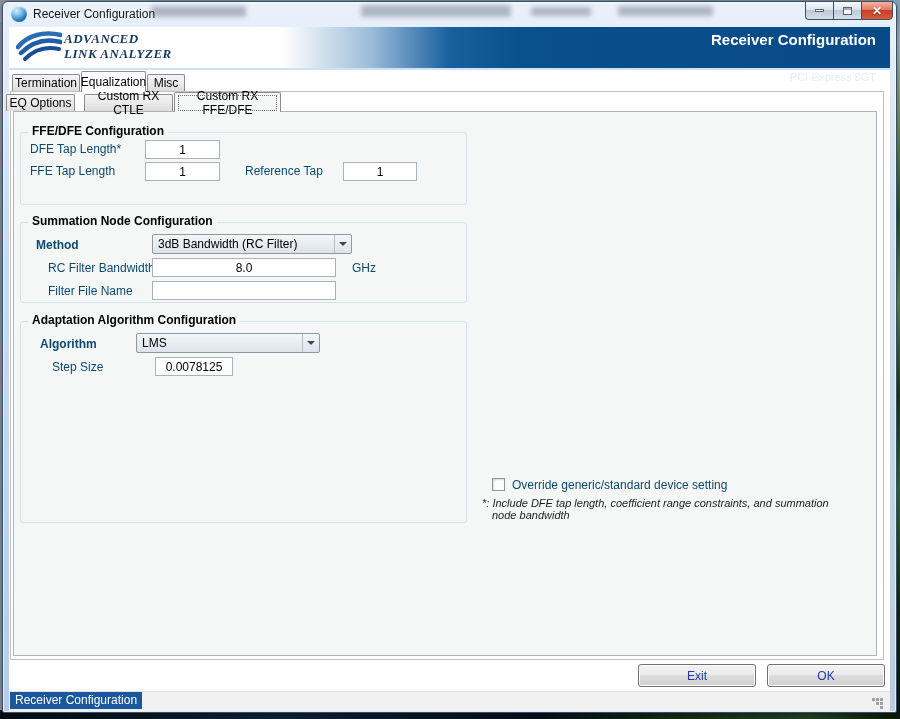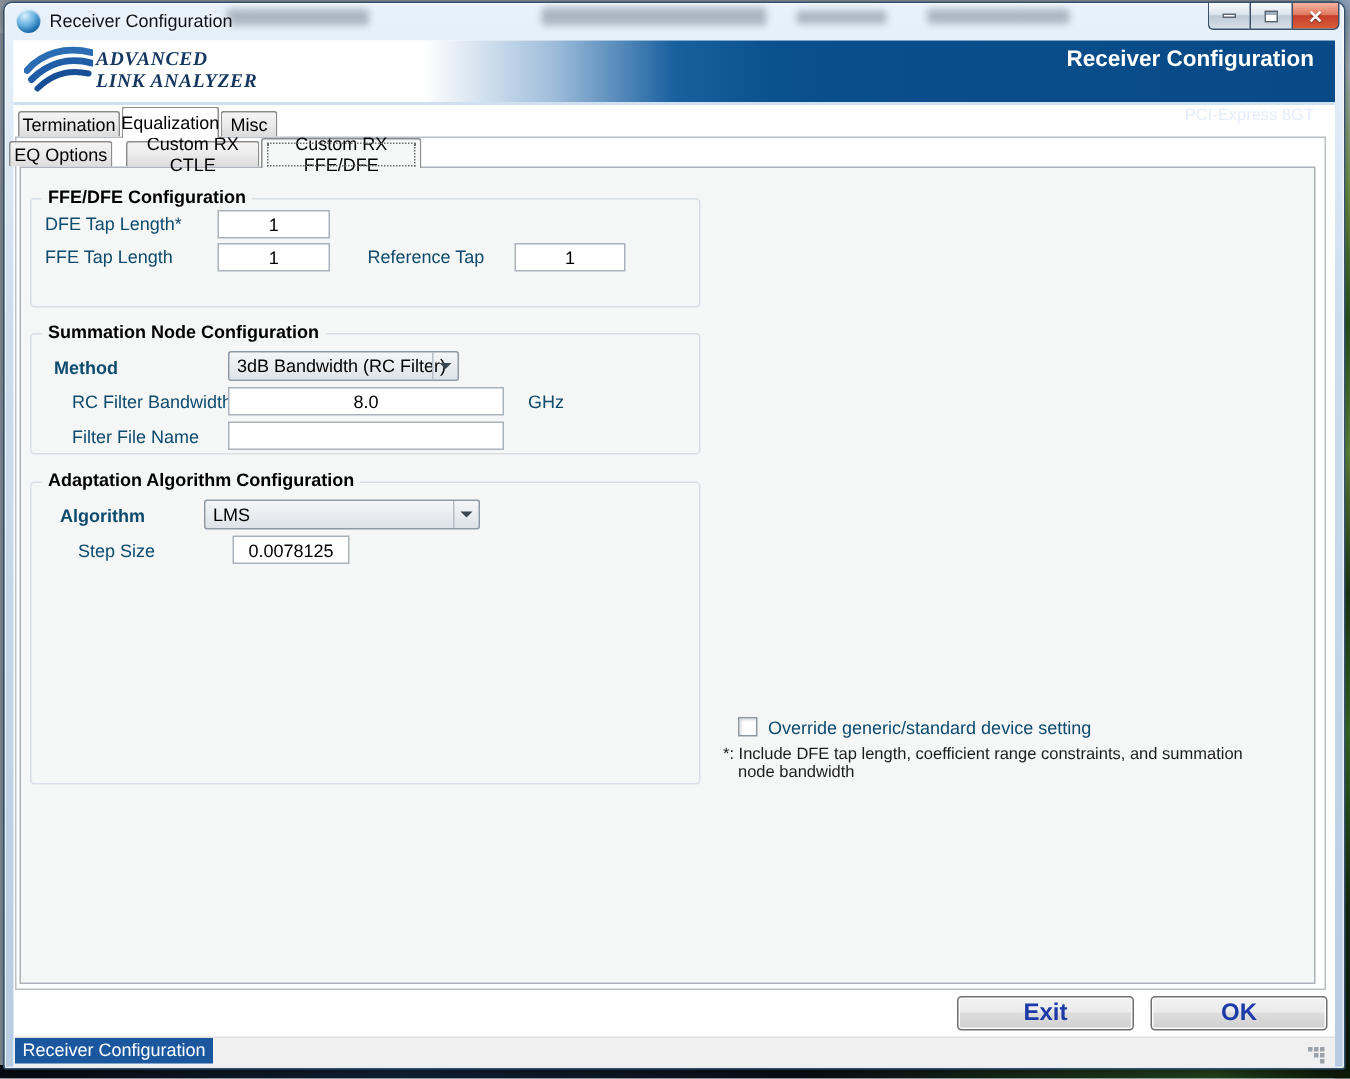--- a/index.html
+++ b/index.html
@@ -85,26 +85,26 @@
   .combo{position:absolute;height:20px;border:1px solid #8e99a5;border-radius:2px;
     background:linear-gradient(180deg,#f4f6f8,#e9edf1 50%,#dde3e9);
     font-size:12px;display:flex;align-items:center;padding-left:5px;cursor:default;}
   .combo .arrow-zone{position:absolute;right:0;top:0;width:17px;height:100%;
     border-left:1px solid #b6bec6;display:flex;align-items:center;justify-content:center;}
   .combo .arrow{width:0;height:0;border-left:4px solid transparent;border-right:4px solid transparent;
     border-top:4px solid #3a4650;}
 
   .checkbox{position:absolute;width:13px;height:13px;border:1px solid #8a97a3;background:#fff;
     box-shadow:inset 1px 1px 2px rgba(120,140,160,.35);}
-  .note{position:absolute;font-size:11px;color:#1c1c1c;white-space:nowrap;}
+  .note{position:absolute;font-size:11px;font-style:italic;color:#1c1c1c;white-space:nowrap;}
 
   
   .btn{position:absolute;height:23px;border:1px solid #707070;border-radius:3px;
     background:linear-gradient(180deg,#f2f2f2,#ebebeb 45%,#dddddd 50%,#cfcfcf);
-    font-size:16px;font-weight:bold;color:var(--button-text);
+    font-size:12px;font-weight:normal;color:var(--button-text);
     display:flex;align-items:center;justify-content:center;cursor:default;
     box-shadow:inset 0 0 0 1px #fbfbfb;}
 
   
   .statusbar{position:absolute;left:9px;top:691px;width:881px;height:20px;background:#f0f0f0;
     border-top:1px solid #e2e2e2;}
   .status-label{position:absolute;left:10px;top:692px;height:17px;line-height:17px;
     background:var(--status-blue);color:#fff;font-size:12px;padding:0 5px;}
   .grip{position:absolute;left:872px;top:698px;width:3px;height:3px;background:#9aa3ab;
     box-shadow:4px 0 0 #9aa3ab, 8px 0 0 #9aa3ab, 4px 4px 0 #9aa3ab, 8px 4px 0 #9aa3ab, 8px 8px 0 #9aa3ab;}
@@ -185,21 +185,21 @@
   <input class="tbox" style="left: 145px; top: 140px; width: 75px;" value="1">
   <div class="lbl" style="left:30px;top:164px;">FFE Tap Length</div>
   <input class="tbox" style="left: 145px; top: 162px; width: 75px;" value="1">
   <div class="lbl" style="left:245px;top:164px;">Reference Tap</div>
   <input class="tbox" style="left: 343px; top: 162px; width: 74px;" value="1">
 
   <div class="groupbox" style="left:20px;top:222px;width:447px;height:81px;">
     <span class="gb-title">Summation Node Configuration</span>
   </div>
   <div class="lbl b" style="left:36px;top:238px;">Method</div>
-  <div class="combo" style="left:152px;top:234px;width:154px;">
+  <div class="combo" style="left:152px;top:234px;width:200px;">
     <span>3dB Bandwidth (RC Filter)</span>
     <div class="arrow-zone">
         <div class="arrow"></div>
       </div>
   </div>
   <div class="lbl" style="left:48px;top:261px;">RC Filter Bandwidth*</div>
   <input class="tbox" style="left: 152px; top: 258px; width: 184px;" value="8.0">
   <div class="lbl" style="left:352px;top:261px;">GHz</div>
   <div class="lbl" style="left:48px;top:284px;">Filter File Name</div>
   <input class="tbox left" style="left: 152px; top: 281px; width: 184px;" value="">

